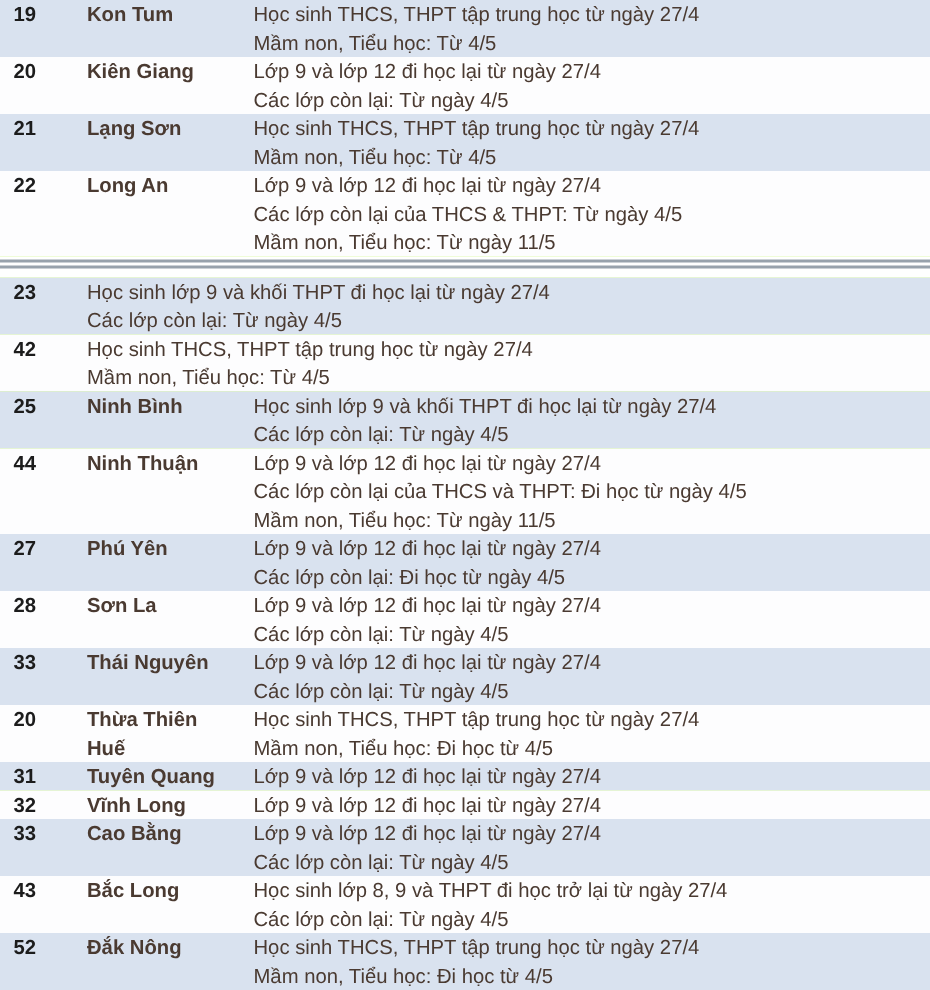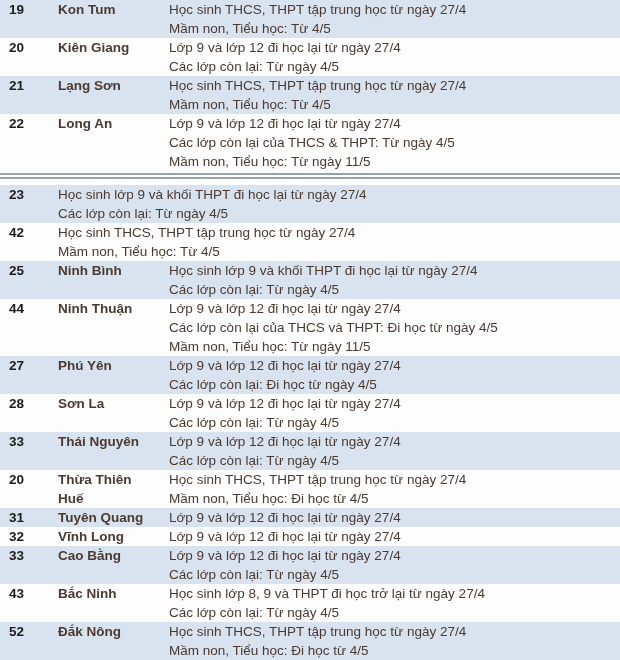--- a/index.html
+++ b/index.html
@@ -192,21 +192,21 @@
       <div class="row shaded">
         <div class="c-num">33</div>
         <div class="c-prov">Cao Bằng</div>
         <div class="c-desc">
           <div class="line">Lớp 9 và lớp 12 đi học lại từ ngày 27/4</div>
           <div class="line">Các lớp còn lại: Từ ngày 4/5</div>
         </div>
       </div>
       <div class="row">
         <div class="c-num">43</div>
-        <div class="c-prov">Bắc Ninh</div>
+        <div class="c-prov">Bắc Long</div>
         <div class="c-desc">
           <div class="line">Học sinh lớp 8, 9 và THPT đi học trở lại từ ngày 27/4</div>
           <div class="line">Các lớp còn lại: Từ ngày 4/5</div>
         </div>
       </div>
       <div class="row shaded">
         <div class="c-num">52</div>
         <div class="c-prov">Đắk Nông</div>
         <div class="c-desc">
           <div class="line">Học sinh THCS, THPT tập trung học từ ngày 27/4</div>

